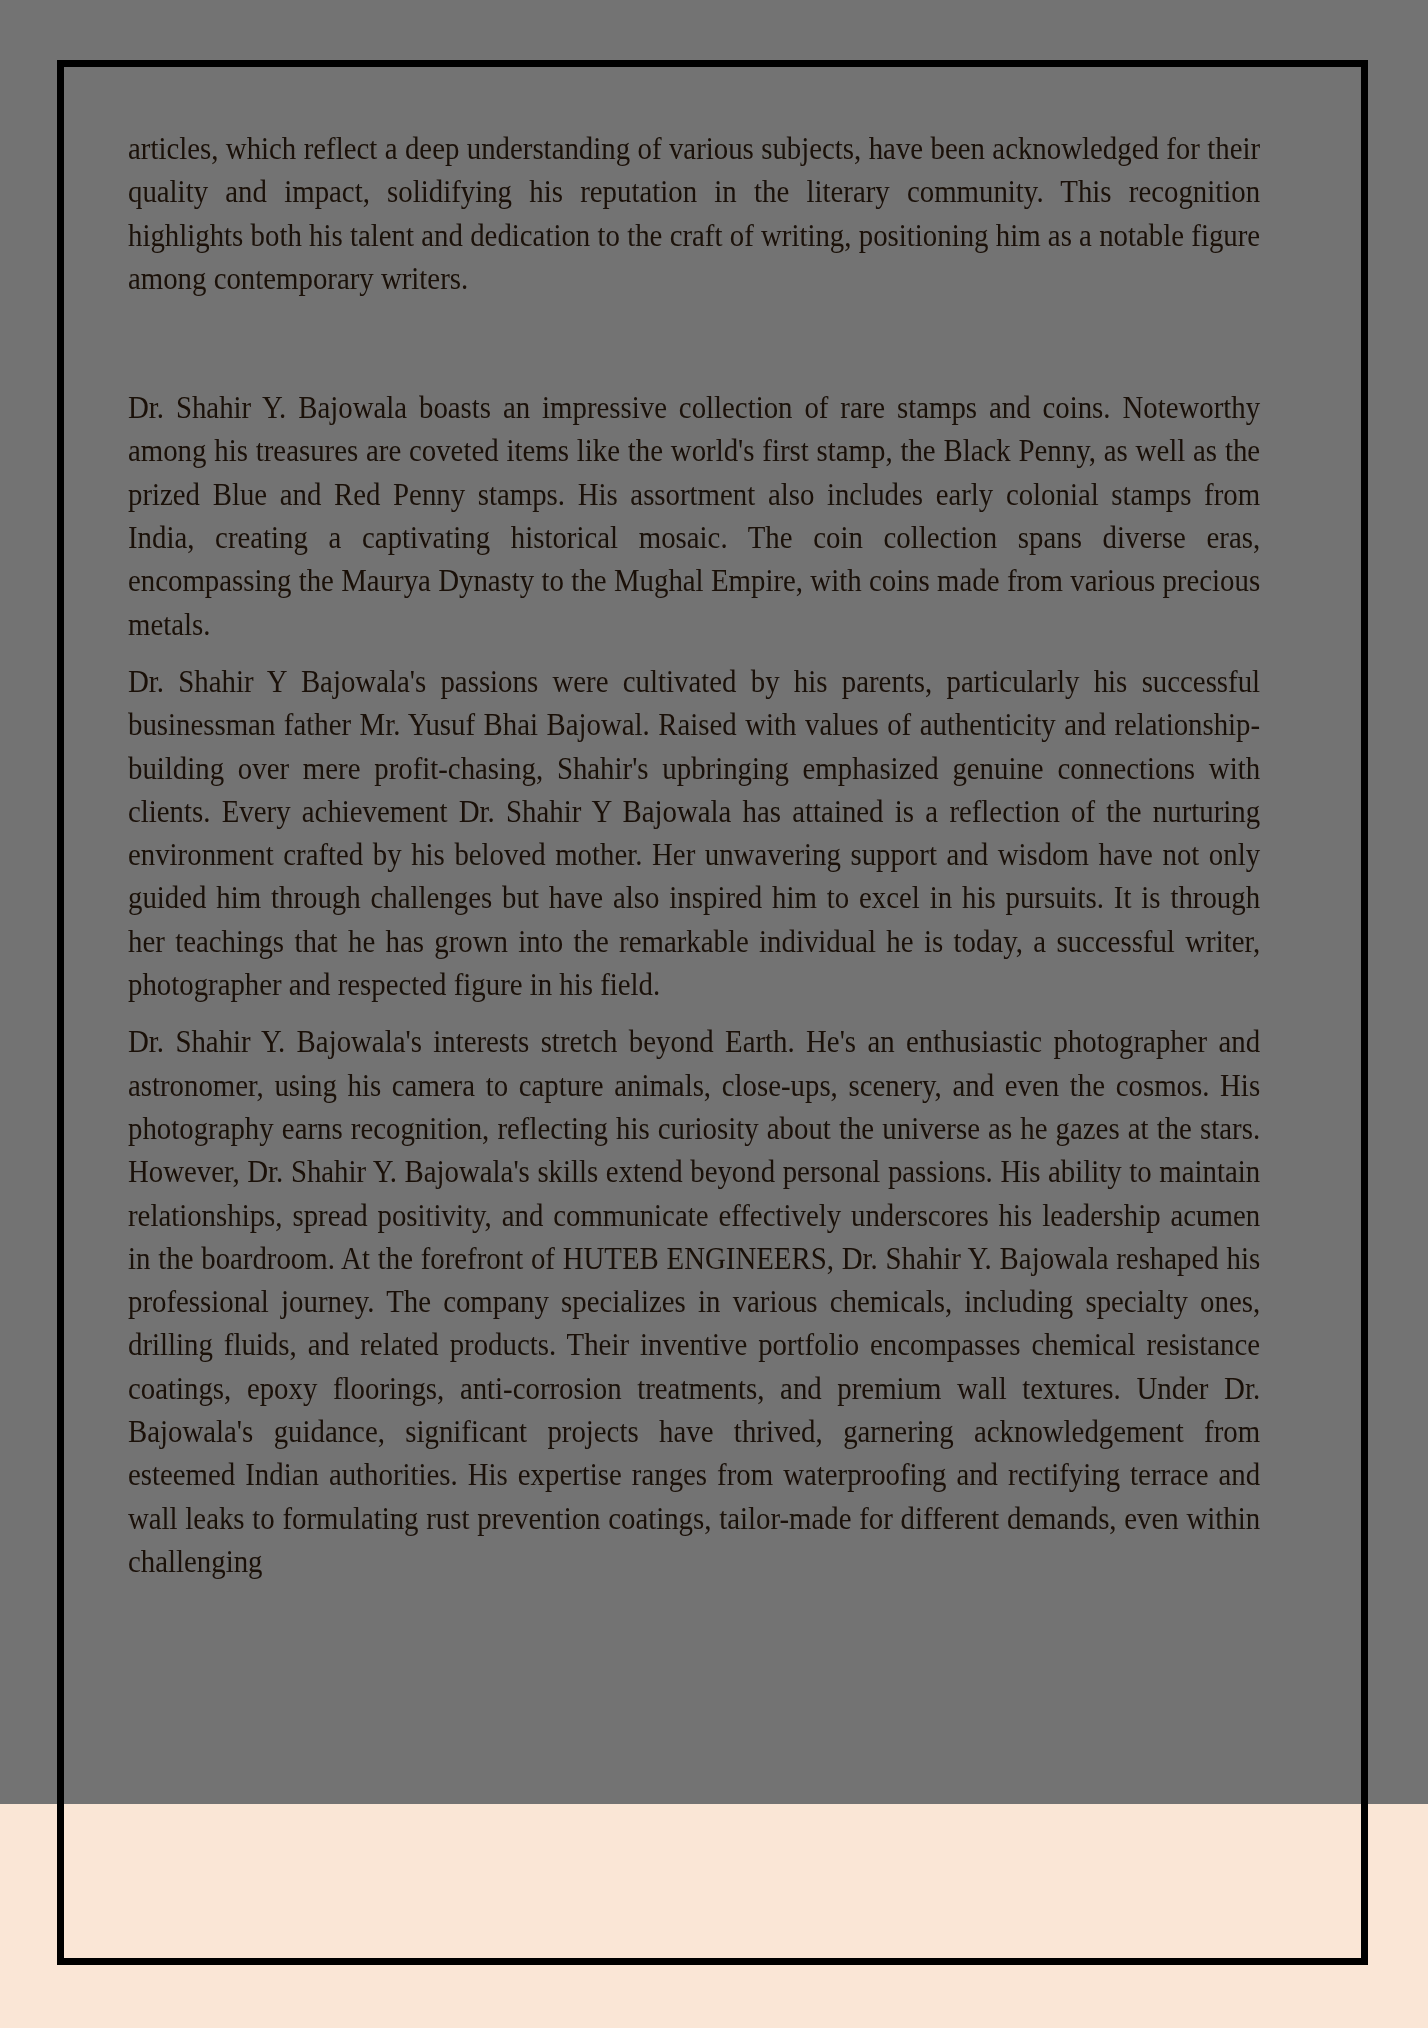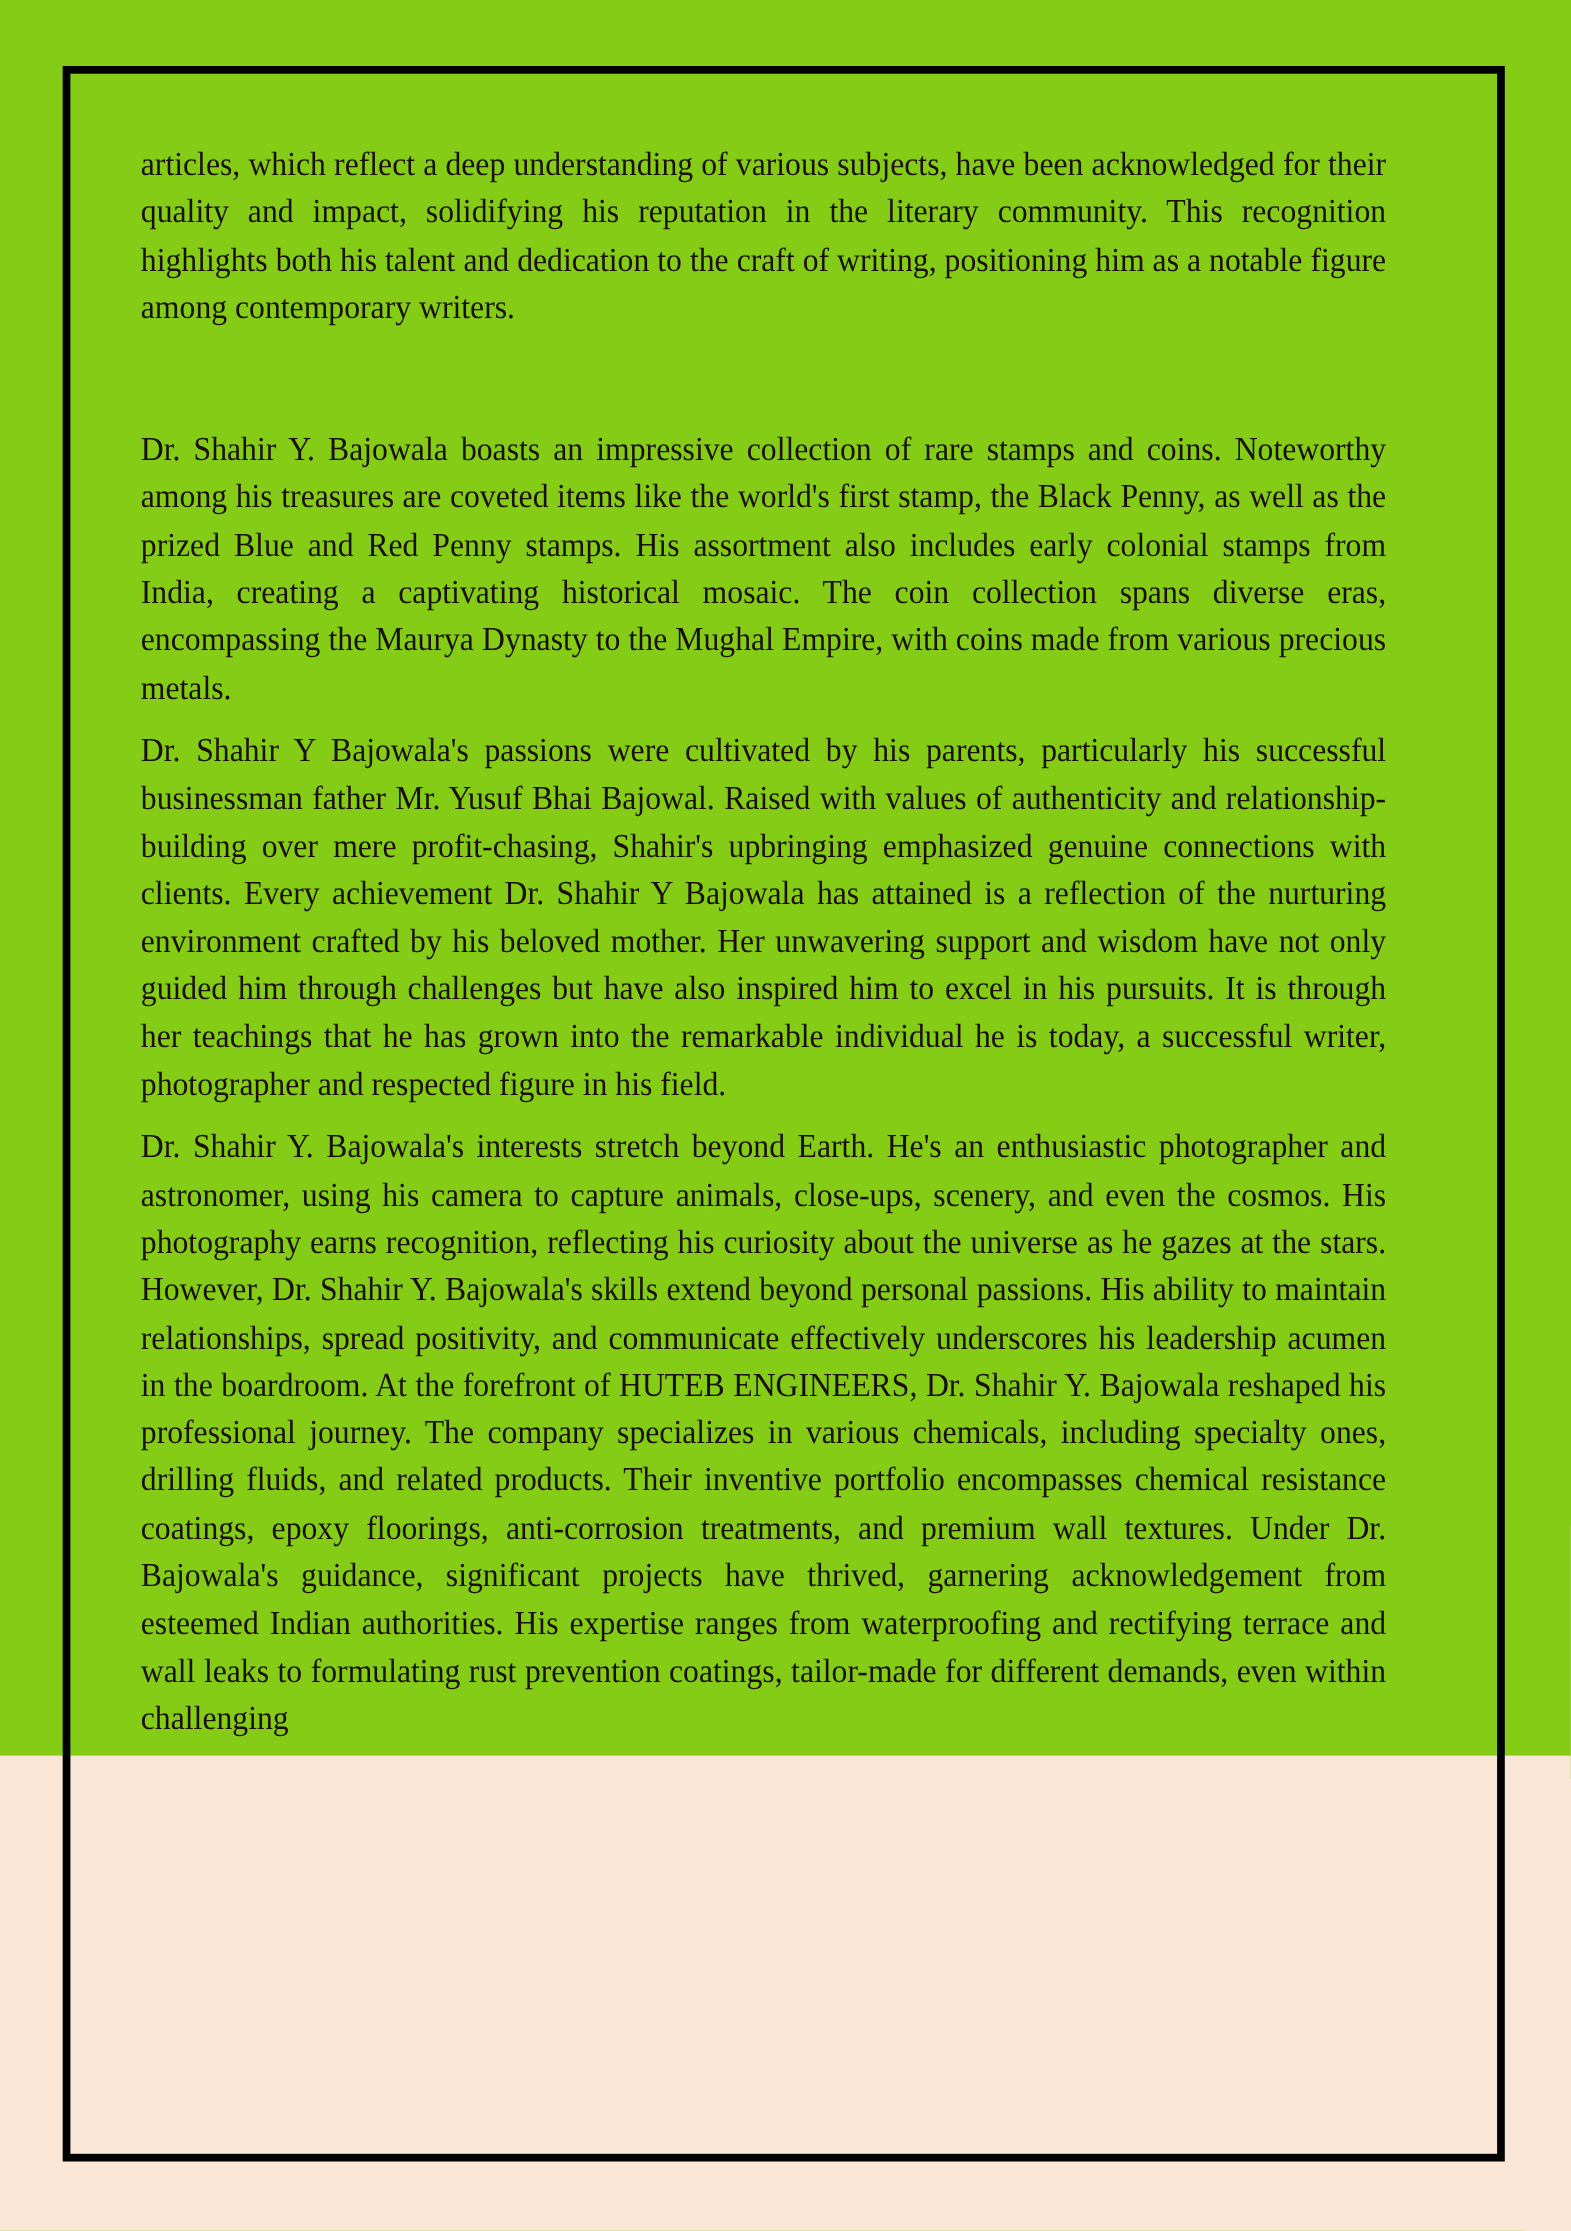--- a/index.html
+++ b/index.html
@@ -12,22 +12,22 @@
     background: #fae6d6;
     font-family: "Liberation Serif", "DejaVu Serif", serif;
     overflow: hidden;
   }
 
   .page {
     position: absolute;
     left: 0;
     top: 0;
     width: 1428px;
-    height: 1596px;
-    background: #84cc16;
+    height: 1804px;
+    background: #737373;
   }
 
   .page-border {
     position: absolute;
     left: 57px;
     top: 60px;
     width: 1311px;
     height: 1905px;
     border: 7px solid #000000;
     box-sizing: border-box;

